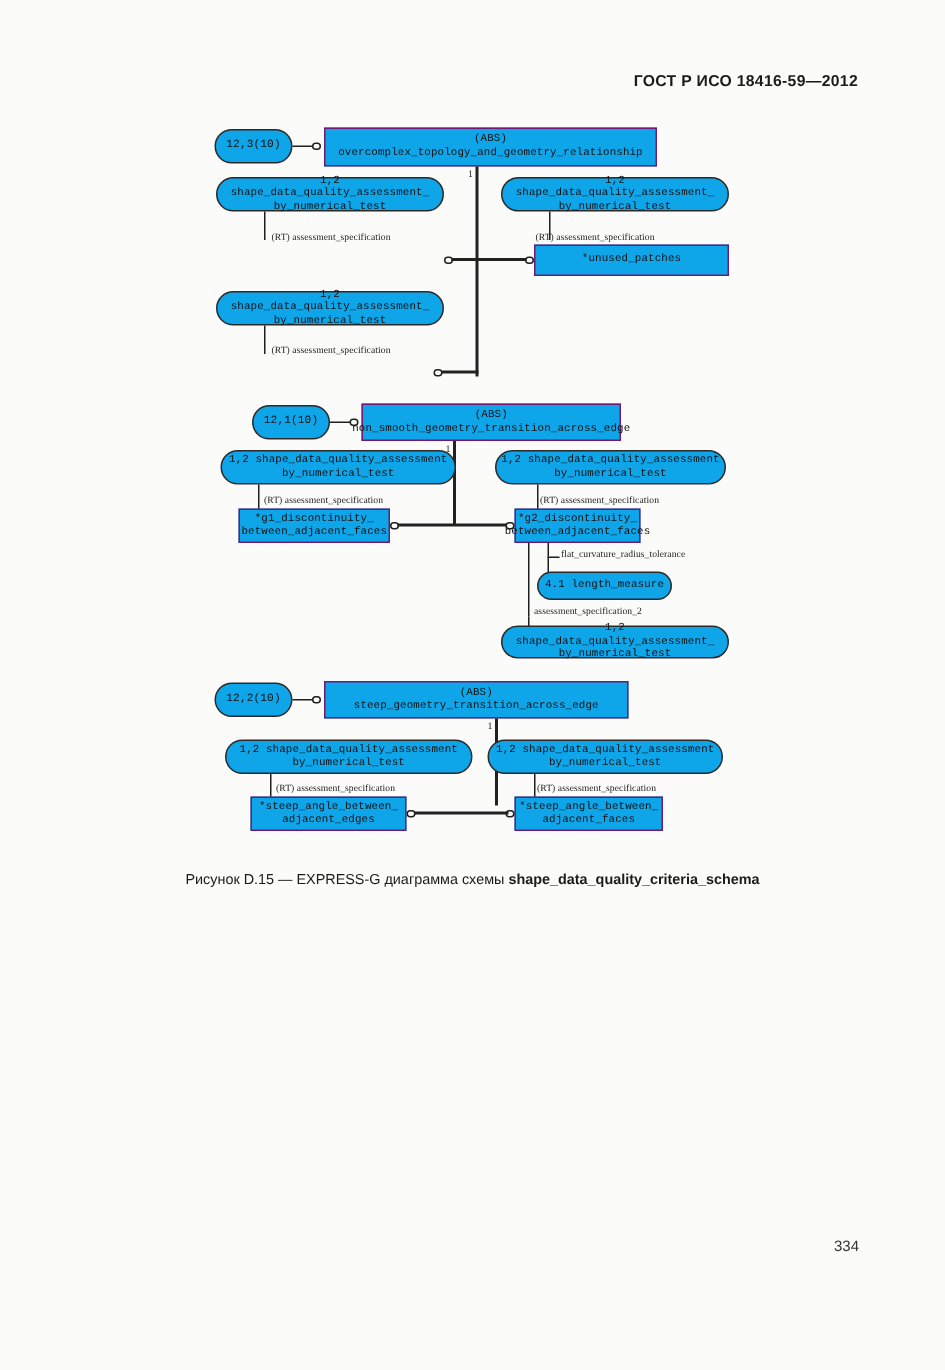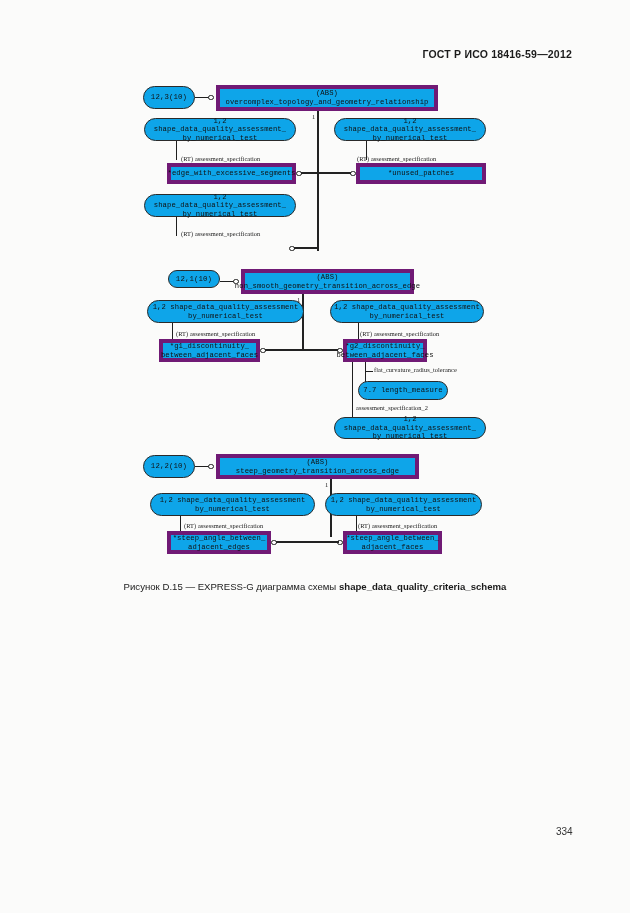--- a/index.html
+++ b/index.html
@@ -48,21 +48,21 @@
     text-align:center;
     font-family:Liberation Mono, monospace;
     font-size:7.2px;
     line-height:8.6px;
     color:#111;
     background:#0ea5e9;
     letter-spacing:.1px;
   }
   
   .box{
-    border:4px solid #701a75;
+    border:1px solid #701a75;
   }
   
   .round{
     border:1px solid #2a2a2a;
     border-radius:40px;
   }
   
   .pref{
     border:1px solid #2a2a2a;
     border-radius:30px;
@@ -120,40 +120,39 @@
     </div>
 
     <div class="num-label" style="left:312px;top:113px;">1</div>
 
     <div class="ln thick-v" style="left:317px;top:111px;height:140px;"></div>
 
     <div class="node round" style="left:144px;top:118px;width:152px;height:23px;white-space:pre-line;">1,2 shape_data_quality_assessment_
 by_numerical_test</div>
     <div class="ln v" style="left:176px;top:141px;height:19px;"></div>
     <div class="attr" style="left:181px;top:155px;">(RT) assessment_specification</div>
-    <div class="node box" style="left:167px;top:163px;width:129px;height:21px;">*edge_with_excessive_segments</div>
     <div class="circ" style="left:296px;top:170.5px;"></div>
     <div class="ln thick-h" style="left:301px;top:172px;width:18px;"></div>
 
     <div class="node round" style="left:334px;top:118px;width:152px;height:23px;white-space:pre-line;">1,2 shape_data_quality_assessment_
 by_numerical_test</div>
     <div class="ln v" style="left:366px;top:141px;height:19px;"></div>
     <div class="attr" style="left:357px;top:155px;">(RT) assessment_specification</div>
     <div class="node box" style="left:356px;top:163px;width:130px;height:21px;">*unused_patches</div>
     <div class="circ" style="left:350px;top:170.5px;"></div>
     <div class="ln thick-h" style="left:317px;top:172px;width:34px;"></div>
 
     <div class="node round" style="left:144px;top:194px;width:152px;height:23px;white-space:pre-line;">1,2 shape_data_quality_assessment_
 by_numerical_test</div>
     <div class="ln v" style="left:176px;top:217px;height:19px;"></div>
     <div class="attr" style="left:181px;top:230px;">(RT) assessment_specification</div>
     <div class="circ" style="left:289px;top:245.5px;"></div>
     <div class="ln thick-h" style="left:294px;top:247px;width:25px;"></div>
 
-    <div class="node pref" style="left:168px;top:270px;width:52px;height:18px;">12,1(10)</div>
+    <div class="node pref" style="left:168px;top:270px;width:52px;height:23px;">12,1(10)</div>
     <div class="ln h" style="left:220px;top:281px;width:14px;"></div>
     <div class="circ" style="left:233px;top:278.5px;"></div>
 
     <div class="node box" style="left:241px;top:269px;width:173px;height:25px;flex-direction:column;">
       <span>(ABS)</span>
       <span>non_smooth_geometry_transition_across_edge</span>
     </div>
 
     <div class="num-label" style="left:297px;top:296px;">1</div>
     <div class="ln thick-v" style="left:302px;top:294px;height:56px;"></div>
@@ -173,21 +172,21 @@
     <div class="attr" style="left:360px;top:330px;">(RT) assessment_specification</div>
     <div class="node box" style="left:343px;top:339px;width:84px;height:23px;white-space:pre-line;">*g2_discontinuity_
 between_adjacent_faces</div>
     <div class="circ" style="left:337px;top:347.5px;"></div>
     <div class="ln thick-h" style="left:302px;top:349px;width:36px;"></div>
 
     <div class="ln v" style="left:365px;top:362px;height:9px;"></div>
     <div class="ln h" style="left:365px;top:371px;width:8px;"></div>
     <div class="attr" style="left:374px;top:366px;">flat_curvature_radius_tolerance</div>
     <div class="ln v" style="left:365px;top:371px;height:11px;"></div>
-    <div class="node round" style="left:358px;top:381px;width:90px;height:19px;">7.7 length_measure</div>
+    <div class="node round" style="left:358px;top:381px;width:90px;height:19px;">4.1 length_measure</div>
 
     <div class="ln v" style="left:352px;top:362px;height:49px;"></div>
     <div class="attr" style="left:356px;top:404px;">assessment_specification_2</div>
     <div class="ln v" style="left:352px;top:411px;height:7px;"></div>
     <div class="node round" style="left:334px;top:417px;width:152px;height:22px;white-space:pre-line;">1,2 shape_data_quality_assessment_
 by_numerical_test</div>
 
     <div class="node pref" style="left:143px;top:455px;width:52px;height:23px;">12,2(10)</div>
     <div class="ln h" style="left:195px;top:466px;width:14px;"></div>
     <div class="circ" style="left:208px;top:463.5px;"></div>

